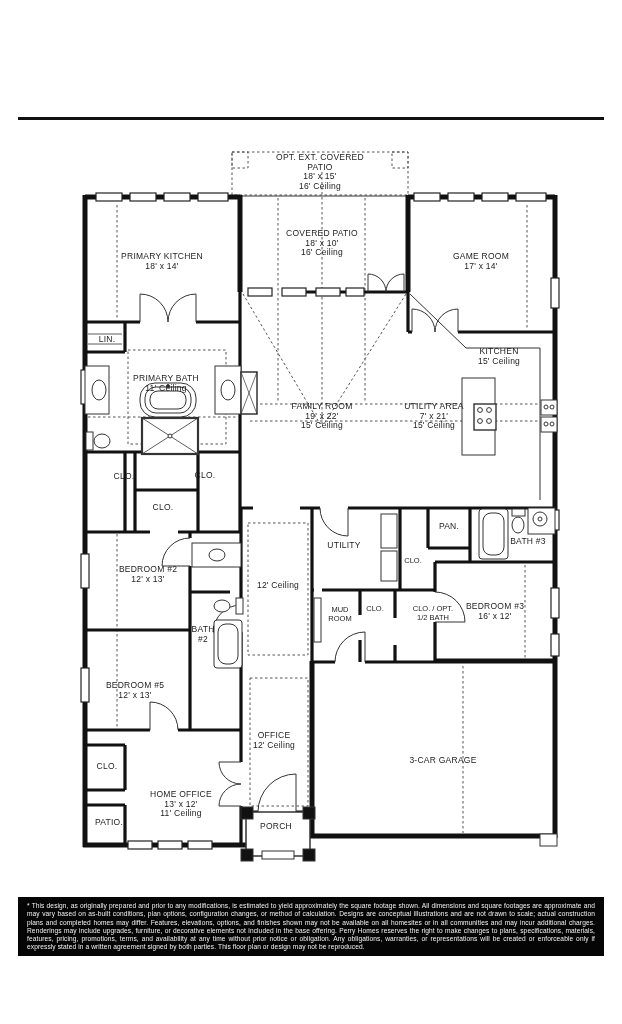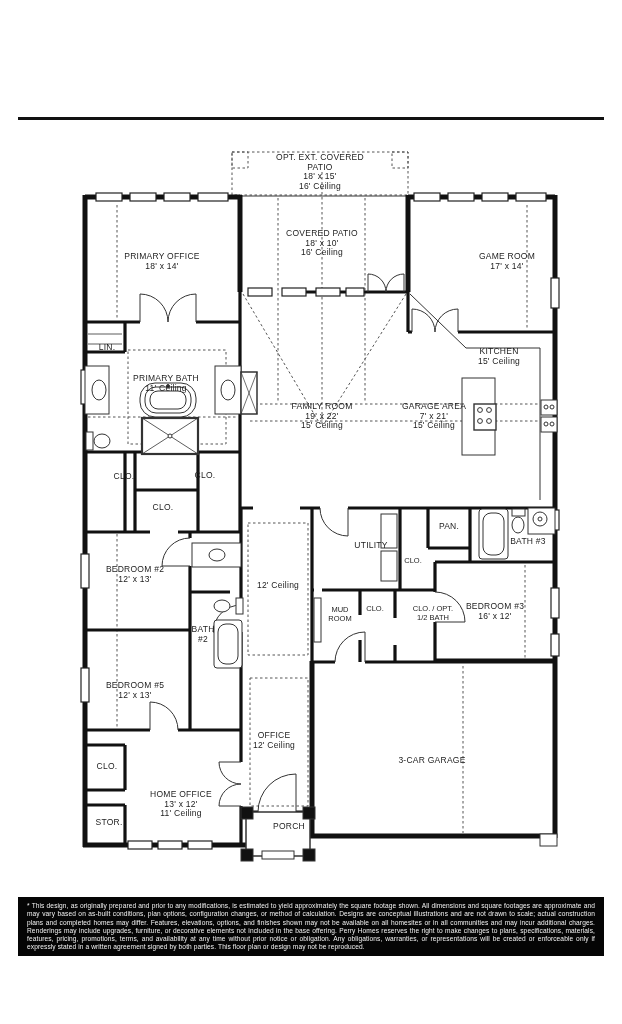--- a/index.html
+++ b/index.html
@@ -193,73 +193,73 @@
       <div>PATIO</div>
       <div>18' x 15'</div>
       <div>16' Ceiling</div>
     </div>
     <div class="lbl" style="left:322px;top:229px">
       <div>COVERED PATIO</div>
       <div>18' x 10'</div>
       <div>16' Ceiling</div>
     </div>
     <div class="lbl" style="left:162px;top:252px">
-      <div>PRIMARY OFFICE</div>
+      <div>PRIMARY KITCHEN</div>
       <div>18' x 14'</div>
     </div>
-    <div class="lbl" style="left:507px;top:252px">
+    <div class="lbl" style="left:481px;top:252px">
       <div>GAME ROOM</div>
       <div>17' x 14'</div>
     </div>
     <div class="lbl" style="left:499px;top:347px">
       <div>KITCHEN</div>
       <div>15' Ceiling</div>
     </div>
     <div class="lbl" style="left:322px;top:402px">
       <div>FAMILY ROOM</div>
       <div>19' x 22'</div>
       <div>15' Ceiling</div>
     </div>
     <div class="lbl" style="left:434px;top:402px">
-      <div>GARAGE AREA</div>
+      <div>UTILITY AREA</div>
       <div>7' x 21'</div>
       <div>15' Ceiling</div>
     </div>
     <div class="lbl" style="left:166px;top:374px">
       <div>PRIMARY BATH</div>
       <div>11' Ceiling</div>
     </div>
-    <div class="lbl" style="left:107px;top:343px">
+    <div class="lbl" style="left:107px;top:335px">
       <div>LIN.</div>
     </div>
     <div class="lbl" style="left:124px;top:472px">
       <div>CLO.</div>
     </div>
     <div class="lbl" style="left:205px;top:471px">
       <div>CLO.</div>
     </div>
     <div class="lbl" style="left:163px;top:503px">
       <div>CLO.</div>
     </div>
-    <div class="lbl" style="left:135px;top:565px">
+    <div class="lbl" style="left:148px;top:565px">
       <div>BEDROOM #2</div>
       <div>12' x 13'</div>
     </div>
     <div class="lbl" style="left:203px;top:625px">
       <div>BATH</div>
       <div>#2</div>
     </div>
     <div class="lbl" style="left:135px;top:681px">
       <div>BEDROOM #5</div>
       <div>12' x 13'</div>
     </div>
     <div class="lbl" style="left:278px;top:581px">
       <div>12' Ceiling</div>
     </div>
-    <div class="lbl" style="left:371px;top:541px">
+    <div class="lbl" style="left:344px;top:541px">
       <div>UTILITY</div>
     </div>
     <div class="lbl" style="left:449px;top:522px">
       <div>PAN.</div>
     </div>
     <div class="lbl sm" style="left:413px;top:557px">
       <div>CLO.</div>
     </div>
     <div class="lbl" style="left:528px;top:537px">
       <div>BATH #3</div>
@@ -276,35 +276,35 @@
       <div>1/2 BATH</div>
     </div>
     <div class="lbl" style="left:495px;top:602px">
       <div>BEDROOM #3</div>
       <div>16' x 12'</div>
     </div>
     <div class="lbl" style="left:274px;top:731px">
       <div>OFFICE</div>
       <div>12' Ceiling</div>
     </div>
-    <div class="lbl" style="left:432px;top:756px">
+    <div class="lbl" style="left:443px;top:756px">
       <div>3-CAR GARAGE</div>
     </div>
     <div class="lbl" style="left:107px;top:762px">
       <div>CLO.</div>
     </div>
     <div class="lbl" style="left:181px;top:790px">
       <div>HOME OFFICE</div>
       <div>13' x 12'</div>
       <div>11' Ceiling</div>
     </div>
     <div class="lbl" style="left:109px;top:818px">
-      <div>STOR.</div>
-    </div>
-    <div class="lbl" style="left:289px;top:822px">
+      <div>PATIO.</div>
+    </div>
+    <div class="lbl" style="left:276px;top:822px">
       <div>PORCH</div>
     </div>
   </div>
 
   <div class="disclaimer">
     <span>* This design, as originally prepared and prior to any modifications, is estimated to  yield approximately the  square footage  shown.  All dimensions and  square footages are approximate and  may vary based  on as-built conditions,  plan options,  configuration changes,  or method of  calculation.  Designs are  conceptual  illustrations and  are not drawn to scale; actual construction plans and completed homes may differ.   Features,  elevations,  options,  and finishes shown may not be available on all homesites or in all communities and may incur additional charges.   Renderings may include upgrades, furniture, or decorative elements not included in the base offering. Perry Homes reserves the  right to  make  changes  to plans,  specifications,  materials,  features,  pricing,  promotions,  terms,  and  availability  at any time without  prior  notice  or  obligation.  Any obligations, warranties, or representations will be created or enforceable only if expressly stated in a written agreement signed by both parties. This floor plan or design may not be reproduced.</span>
   </div>
 
 </div>
 

